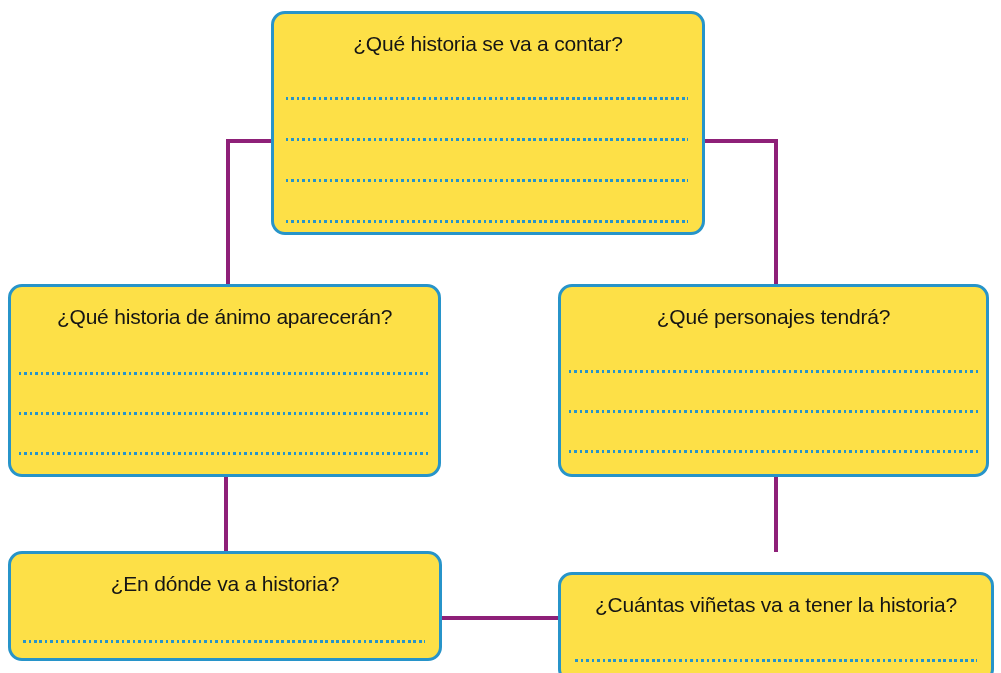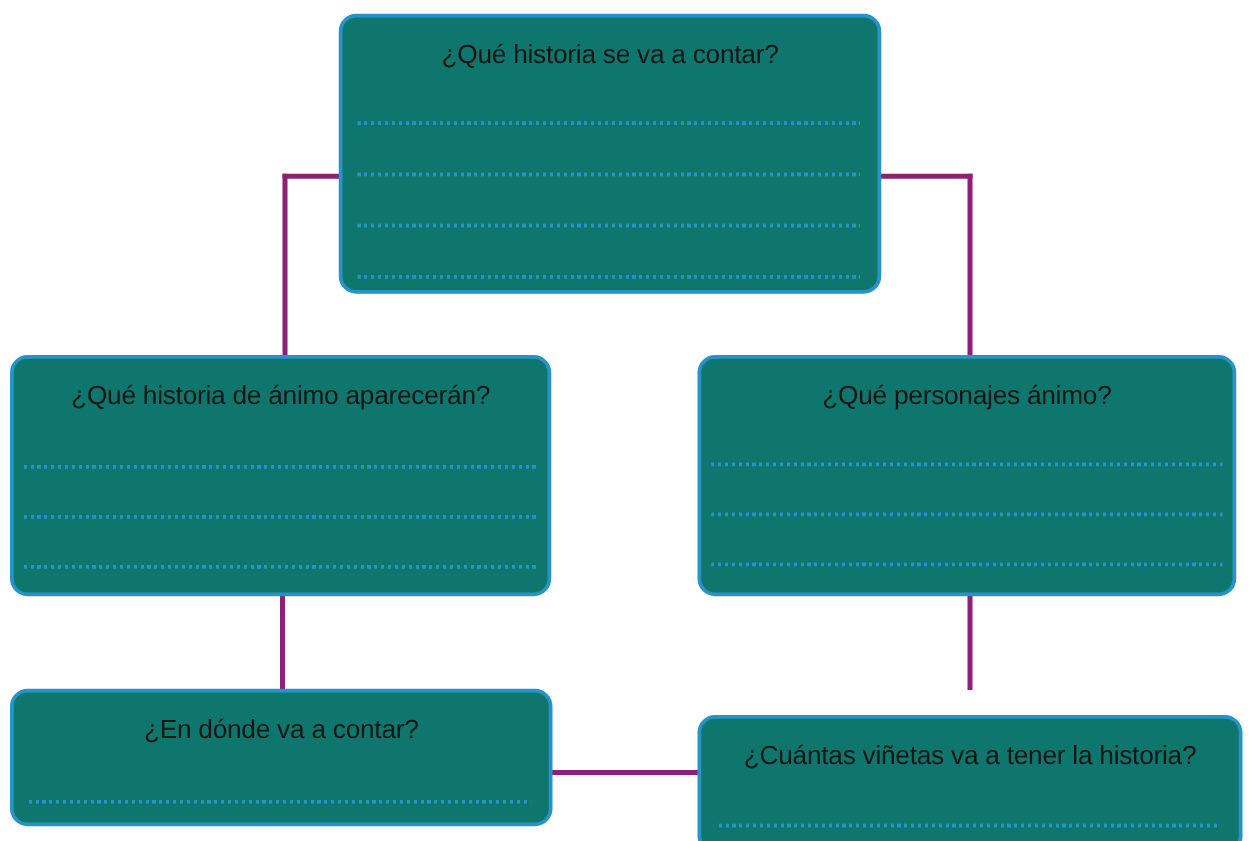--- a/index.html
+++ b/index.html
@@ -27,21 +27,21 @@
   .c-story-chars-h   {left:703px;top:139px;width:75px;height:4px;}
   .c-story-chars-v   {left:774px;top:139px;width:4px;height:147px;}
   .c-moods-setting-v {left:224px;top:475px;width:4px;height:78px;}
   .c-chars-panels-v  {left:774px;top:475px;width:4px;height:77px;}
   .c-setting-panels-h{left:440px;top:616px;width:120px;height:4px;}
   
   .qbox{
     position:absolute;
     border:3px solid var(--blue);
     border-radius:14px;
-    background:#0f766e;
+    background:#fde047;
     z-index:2;
   }
   .box-story    {left:271px;top:11px; width:434px;height:224px;}
   .box-moods    {left:8px;  top:284px;width:433px;height:193px;}
   .box-chars    {left:558px;top:284px;width:431px;height:193px;}
   .box-setting  {left:8px;  top:551px;width:434px;height:110px;}
   .box-panels   {left:558px;top:572px;width:436px;height:111px;}
   .question{
     padding-top:17px;
     text-align:center;
@@ -97,30 +97,30 @@
   <div class="qbox box-moods">
     <div class="question">¿Qué historia de ánimo aparecerán?</div>
     <div class="lines">
       <div class="answer-line"></div>
       <div class="answer-line"></div>
       <div class="answer-line"></div>
     </div>
   </div>
 
   <div class="qbox box-chars">
-    <div class="question">¿Qué personajes ánimo?</div>
+    <div class="question">¿Qué personajes tendrá?</div>
     <div class="lines">
       <div class="answer-line"></div>
       <div class="answer-line"></div>
       <div class="answer-line"></div>
     </div>
   </div>
 
   <div class="qbox box-setting">
-    <div class="question">¿En dónde va a contar?</div>
+    <div class="question">¿En dónde va a historia?</div>
     <div class="lines">
       <div class="answer-line"></div>
     </div>
   </div>
 
   <div class="qbox box-panels">
     <div class="question">¿Cuántas viñetas va a tener la historia?</div>
     <div class="lines">
       <div class="answer-line"></div>
     </div>

